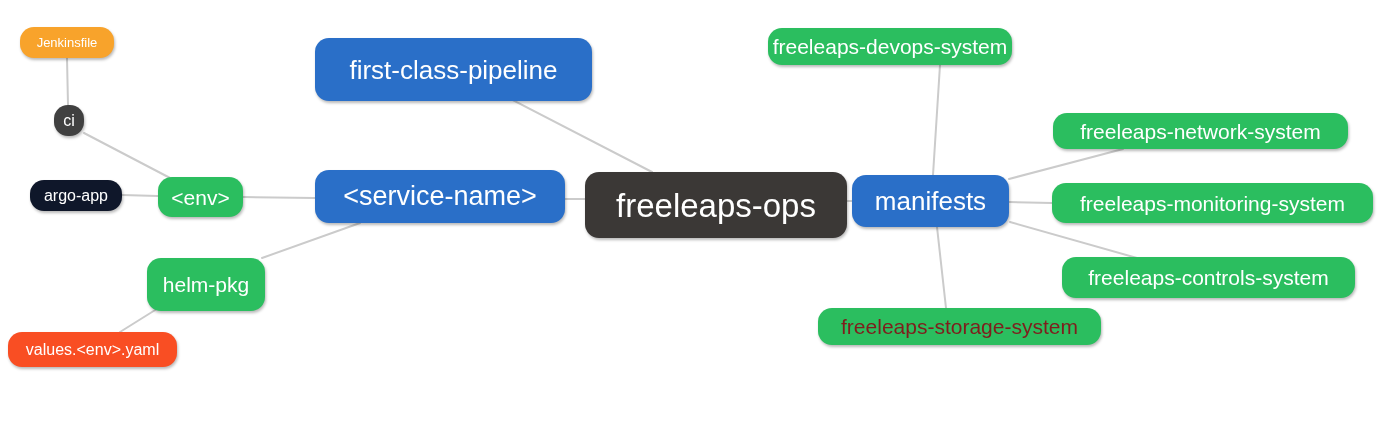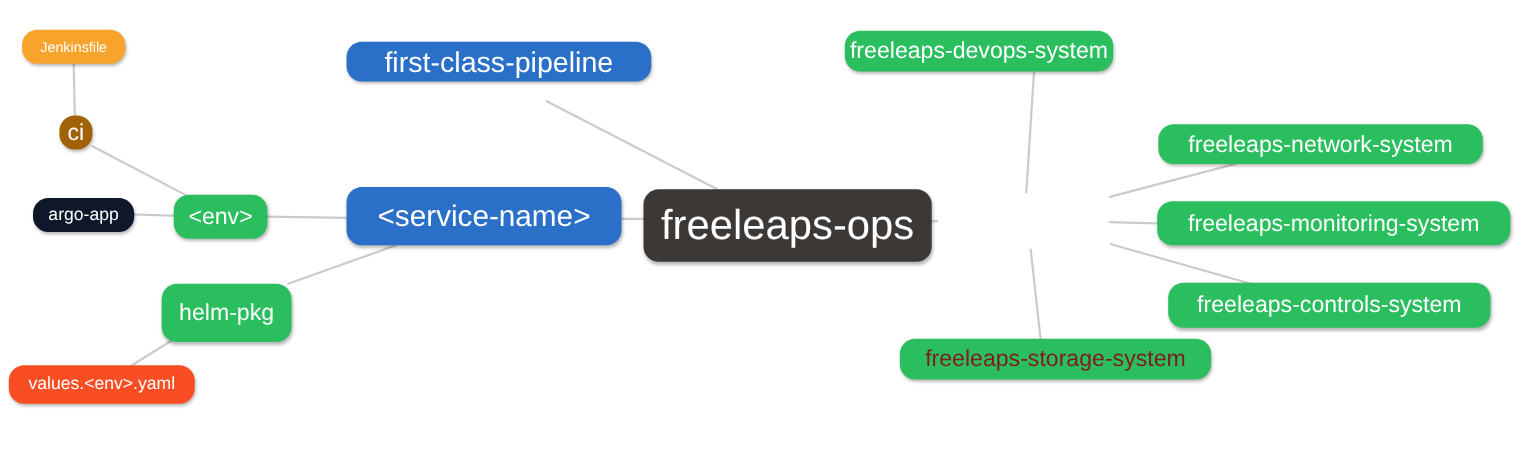--- a/index.html
+++ b/index.html
@@ -49,26 +49,27 @@
       <line x1="176" y1="297" x2="120" y2="332" stroke="#CBCBCB" stroke-width="2" stroke-linecap="round"></line>
       <line x1="497" y1="92" x2="652" y2="172" stroke="#CBCBCB" stroke-width="2" stroke-linecap="round"></line>
       <line x1="565" y1="199" x2="585" y2="199" stroke="#CBCBCB" stroke-width="2" stroke-linecap="round"></line>
       <line x1="847" y1="201" x2="852" y2="201" stroke="#CBCBCB" stroke-width="2" stroke-linecap="round"></line>
       <line x1="933" y1="175" x2="940" y2="65" stroke="#CBCBCB" stroke-width="2" stroke-linecap="round"></line>
       <line x1="1009" y1="179" x2="1123" y2="149" stroke="#CBCBCB" stroke-width="2" stroke-linecap="round"></line>
       <line x1="1009" y1="202" x2="1052" y2="203" stroke="#CBCBCB" stroke-width="2" stroke-linecap="round"></line>
       <line x1="1010" y1="222" x2="1137" y2="258" stroke="#CBCBCB" stroke-width="2" stroke-linecap="round"></line>
       <line x1="937" y1="227" x2="946" y2="308" stroke="#CBCBCB" stroke-width="2" stroke-linecap="round"></line>
     </svg>
-<div class="node" style="left: 585px; top: 172px; width: 262px; height: 66px; font-size: 38px; background: rgb(59, 56, 54); color: rgb(255, 255, 255);">freeleaps-ops</div>
-    <div class="node" style="left: 315px; top: 38px; width: 277px; height: 36px; font-size: 26px; background: rgb(42, 111, 200); color: rgb(255, 255, 255);">first-class-pipeline</div>
+<div class="node" style="left: 585px; top: 172px; width: 262px; height: 66px; font-size: 33px; background: rgb(59, 56, 54); color: rgb(255, 255, 255);">freeleaps-ops</div>
+    <div class="node" style="left: 315px; top: 38px; width: 277px; height: 63px; font-size: 26px; background: rgb(42, 111, 200); color: rgb(255, 255, 255);">first-class-pipeline</div>
     <div class="node" style="left: 315px; top: 170px; width: 250px; height: 53px; font-size: 27px; background: rgb(42, 111, 200); color: #ffffff;">&lt;service-name&gt;</div>
+    <div class="node" style="left: 852px; top: 175px; width: 157px; height: 52px; font-size: 26px; background: rgb(42, 111, 200); color: rgb(255, 255, 255);">manifests</div>
     <div class="node" style="left: 158px; top: 177px; width: 85px; height: 40px; font-size: 21px; background: rgb(43, 190, 95); color: rgb(255, 255, 255);">&lt;env&gt;</div>
     <div class="node" style="left: 147px; top: 258px; width: 118px; height: 53px; font-size: 21px; background: rgb(43, 190, 95); color: rgb(255, 255, 255);">helm-pkg</div>
-    <div class="node" style="left: 54px; top: 105px; width: 30px; height: 31px; font-size: 21px; background: #a16207; color: rgb(255, 255, 255);">ci</div>
+    <div class="node" style="left: 54px; top: 105px; width: 30px; height: 31px; font-size: 16px; background: #404040; color: rgb(255, 255, 255);">ci</div>
     <div class="node" style="left: 30px; top: 180px; width: 92px; height: 31px; font-size: 16px; background: #0f172a; color: rgb(255, 255, 255);">argo-app</div>
     <div class="node" style="left: 8px; top: 332px; width: 169px; height: 35px; font-size: 16px; background: rgb(249, 78, 35); color: rgb(255, 255, 255);">values.&lt;env&gt;.yaml</div>
     <div class="node" style="left: 20px; top: 27px; width: 94px; height: 31px; font-size: 13px; background: rgb(248, 163, 43); color: rgb(255, 255, 255);">Jenkinsfile</div>
     <div class="node" style="left: 768px; top: 28px; width: 244px; height: 37px; font-size: 21px; background: rgb(43, 190, 95); color: rgb(255, 255, 255);">freeleaps-devops-system</div>
     <div class="node" style="left: 1053px; top: 113px; width: 295px; height: 36px; font-size: 21px; background: rgb(43, 190, 95); color: rgb(255, 255, 255);">freeleaps-network-system</div>
     <div class="node" style="left: 1052px; top: 183px; width: 321px; height: 40px; font-size: 21px; background: rgb(43, 190, 95); color: rgb(255, 255, 255);">freeleaps-monitoring-system</div>
     <div class="node" style="left: 1062px; top: 257px; width: 293px; height: 41px; font-size: 21px; background: rgb(43, 190, 95); color: rgb(255, 255, 255);">freeleaps-controls-system</div>
     <div class="node" style="left: 818px; top: 308px; width: 283px; height: 37px; font-size: 21px; background: rgb(43, 190, 95); color: #7f1d1d;">freeleaps-storage-system</div>
   </div>
 

